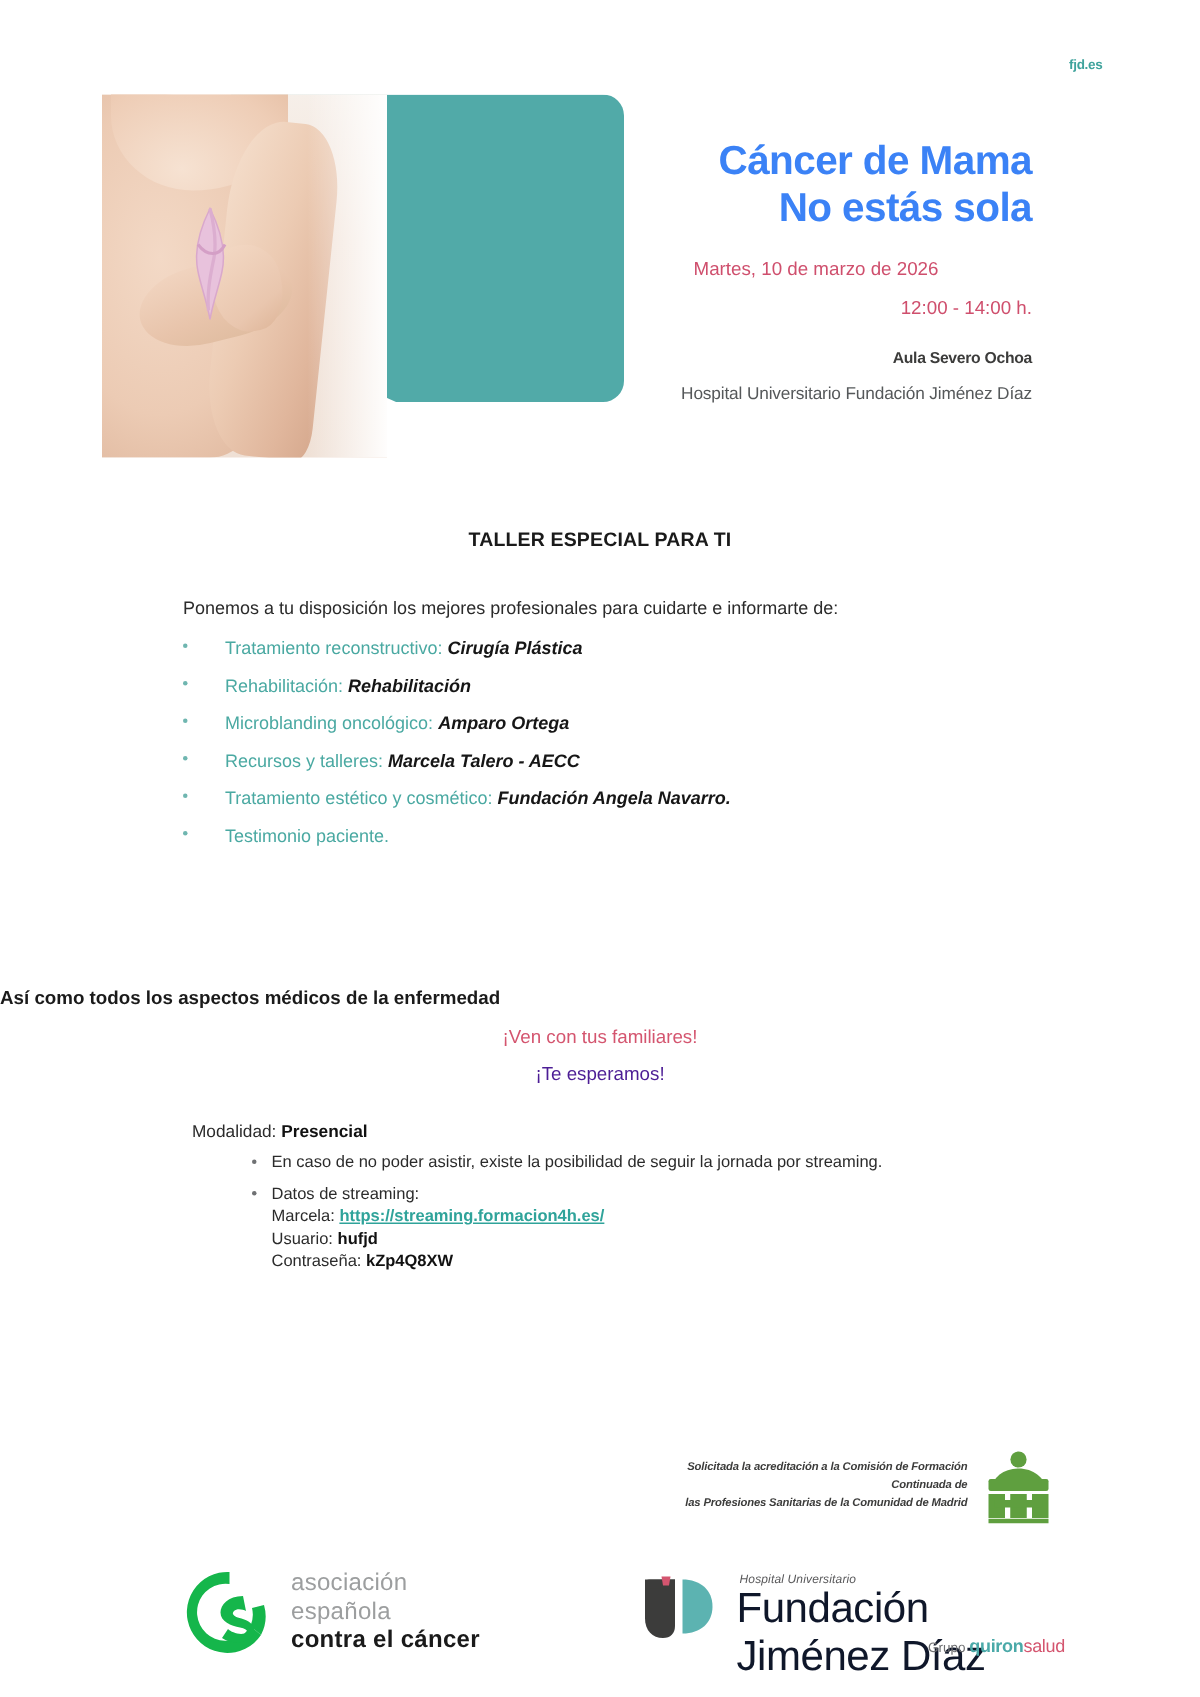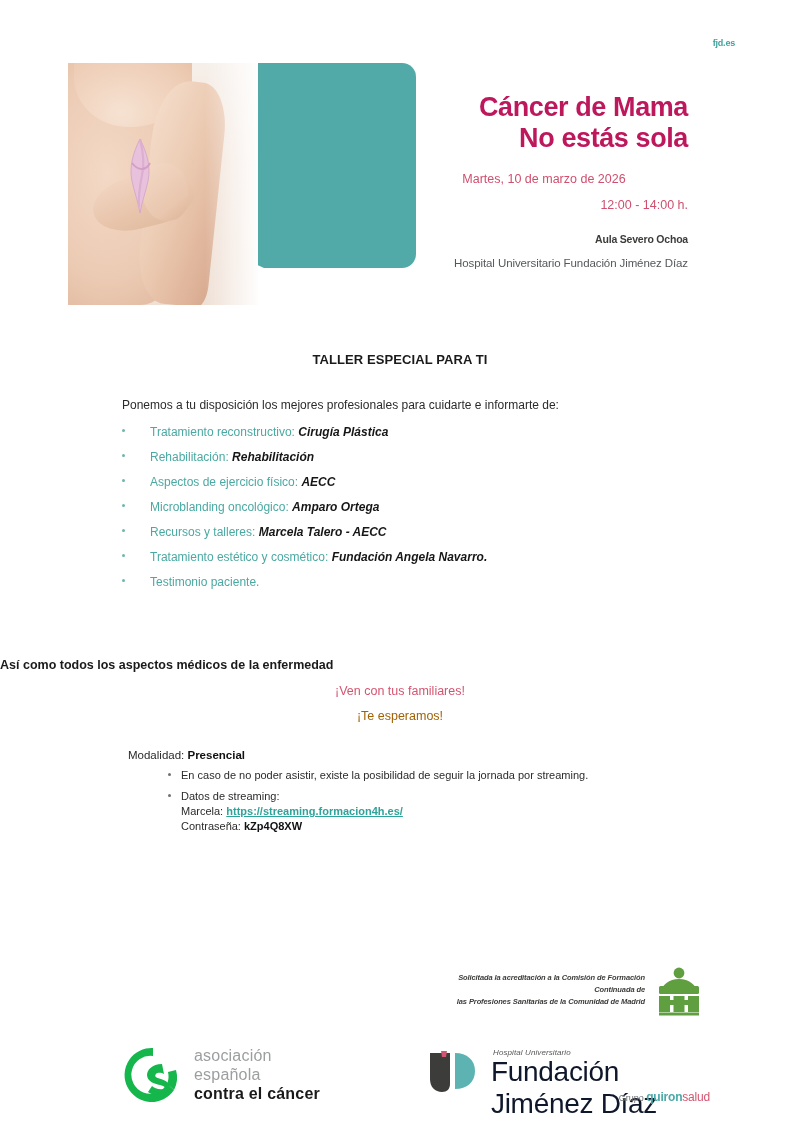--- a/index.html
+++ b/index.html
@@ -127,21 +127,21 @@
     left: 430px;
     top: 92px;
     width: 258px;
     text-align: right;
   }
   .headline h1 {
     margin: 0;
     font-size: 27px;
     font-weight: bold;
     line-height: 1.15;
-    color: #be185d;
+    color: #3b82f6;
     letter-spacing: -0.4px;
   }
   .headline h1 .l2 { display: block; }
 
   .event-date {
     position: absolute;
     left: 400px;
     top: 172px;
     width: 288px;
     text-align: center;
@@ -249,21 +249,21 @@
     font-size: 12.5px;
     color: #d4556f;
   }
   .closing-b {
     position: absolute;
     left: 0;
     top: 709px;
     width: 800px;
     text-align: center;
     font-size: 12.5px;
-    color: #a16207;
+    color: #4c1d95;
   }
 
   
   .modality {
     position: absolute;
     left: 128px;
     top: 749px;
     font-size: 11.5px;
     color: #2b2b2b;
   }
@@ -439,25 +439,20 @@
     <span class="label">Tratamiento reconstructivo:</span>
     <span class="person">Cirugía Plástica</span>
   </div>
   <div class="topic">
     <span class="dot"></span>
     <span class="label">Rehabilitación:</span>
     <span class="person">Rehabilitación</span>
   </div>
   <div class="topic">
     <span class="dot"></span>
-    <span class="label">Aspectos de ejercicio físico:</span>
-    <span class="person">AECC</span>
-  </div>
-  <div class="topic">
-    <span class="dot"></span>
     <span class="label">Microblanding oncológico:</span>
     <span class="person">Amparo Ortega</span>
   </div>
   <div class="topic">
     <span class="dot"></span>
     <span class="label">Recursos y talleres:</span>
     <span class="person">Marcela Talero - AECC</span>
   </div>
   <div class="topic">
     <span class="dot"></span>
@@ -484,20 +479,24 @@
   <div class="stream-item">
     <span class="sdot"></span>
     <span>En caso de no poder asistir, existe la posibilidad de seguir la jornada por streaming.</span>
   </div>
   <div class="stream-item">
     <span class="sdot"></span>
     <span>Datos de streaming:</span>
     <div class="cred-line">
       <span>Marcela:</span>
       <a class="stream-link" href="#">https://streaming.formacion4h.es/</a>
+    </div>
+    <div class="cred-line">
+      <span>Usuario:</span>
+      <b>hufjd</b>
     </div>
     <div class="cred-line">
       <span>Contraseña:</span>
       <b>kZp4Q8XW</b>
     </div>
   </div>
 </div>
 
 <div class="accred">
   <div>Solicitada la acreditación a la Comisión de Formación Continuada de</div>

